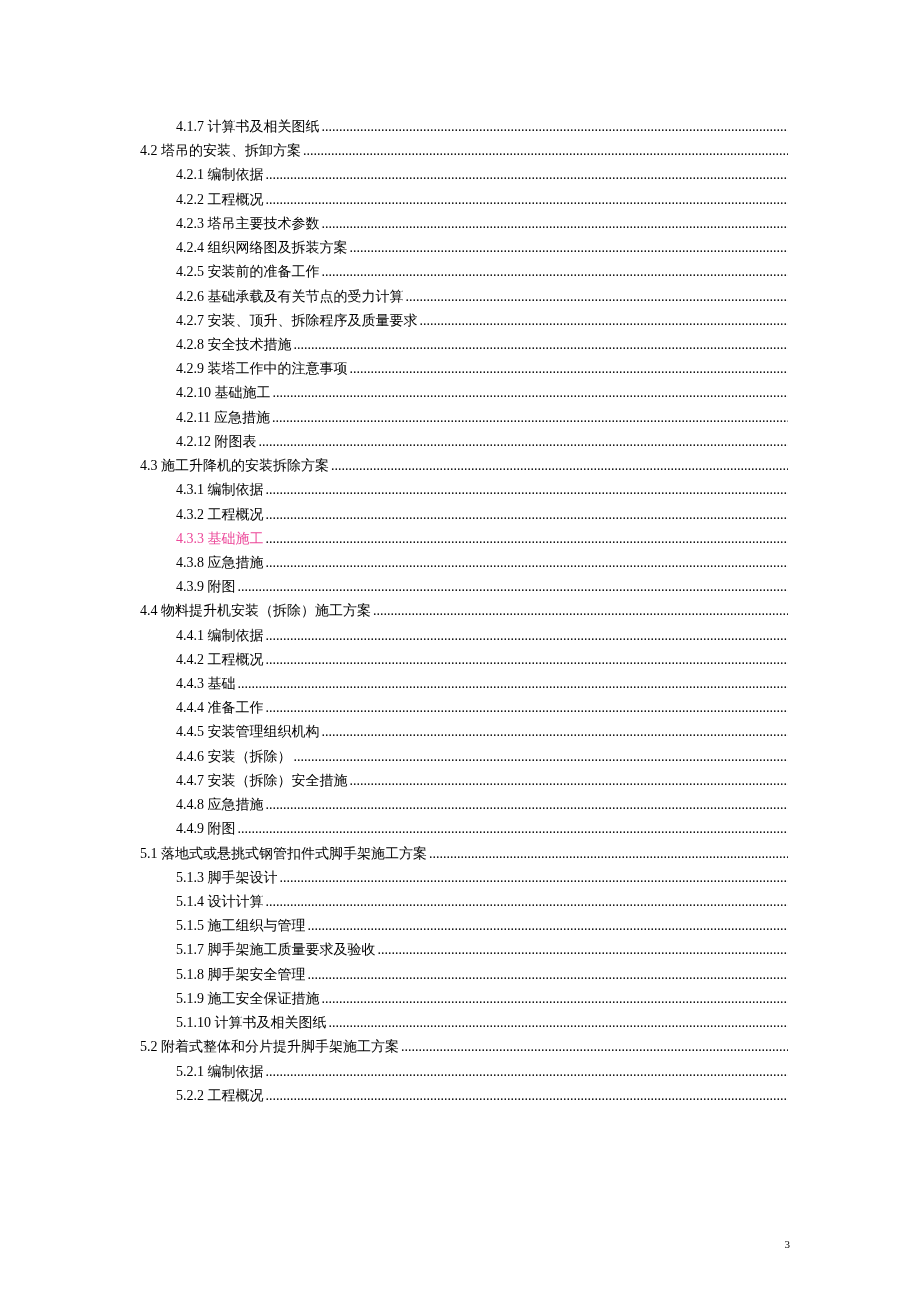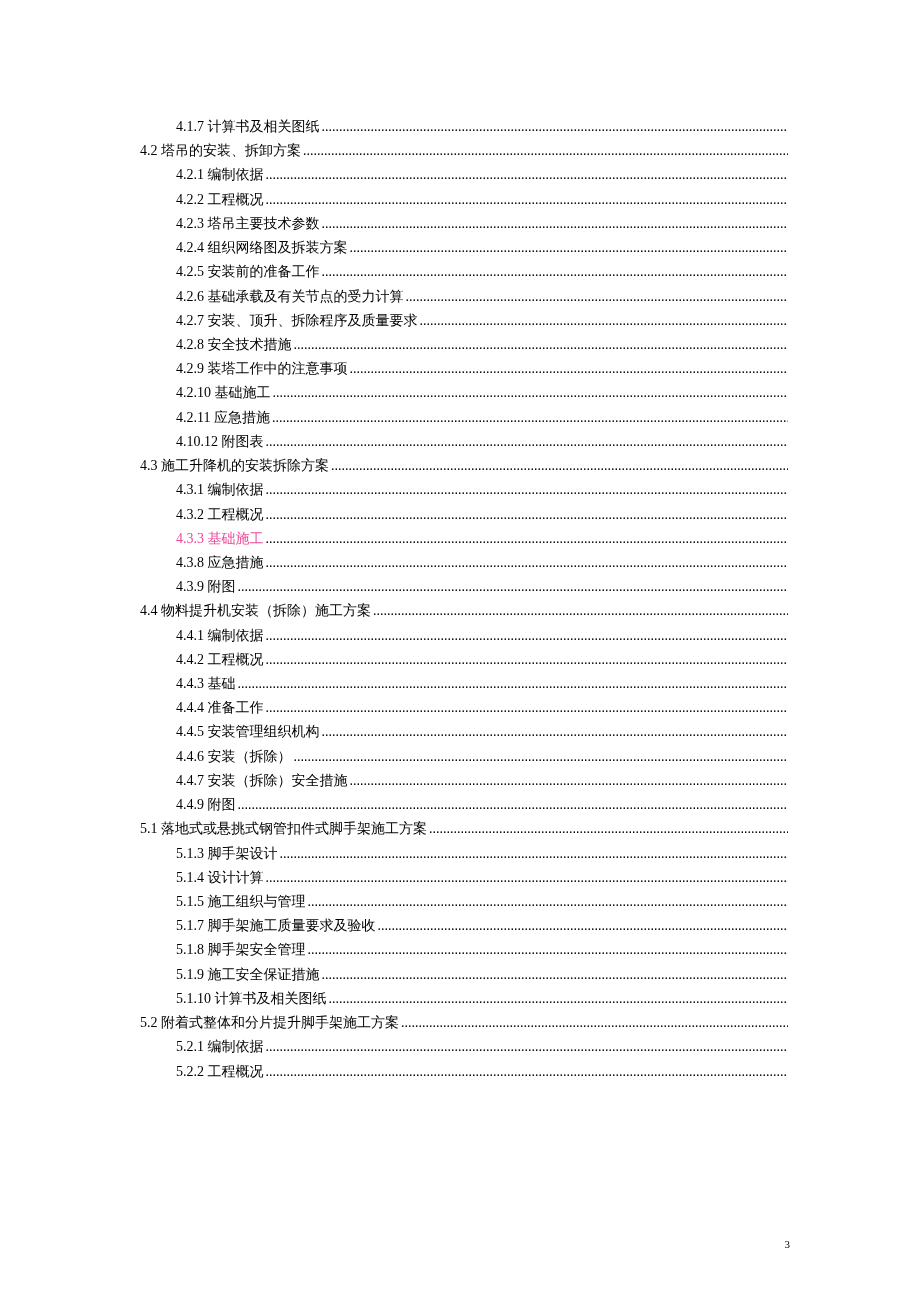--- a/index.html
+++ b/index.html
@@ -111,21 +111,21 @@
     </div>
     <div class="toc-line level2">
       <span class="toc-label"><span class="toc-num">4.2.10</span> <span>基础施工</span></span>
       <span class="toc-dots"></span>
     </div>
     <div class="toc-line level2">
       <span class="toc-label"><span class="toc-num">4.2.11</span> <span>应急措施</span></span>
       <span class="toc-dots"></span>
     </div>
     <div class="toc-line level2">
-      <span class="toc-label"><span class="toc-num">4.10.12</span> <span> 附图表</span></span>
+      <span class="toc-label"><span class="toc-num">4.2.12</span> <span> 附图表</span></span>
       <span class="toc-dots"></span>
     </div>
     <div class="toc-line level1">
       <span class="toc-label"><span class="toc-num">4.3</span> <span>施工升降机的安装拆除方案</span></span>
       <span class="toc-dots"></span>
     </div>
     <div class="toc-line level2">
       <span class="toc-label"><span class="toc-num">4.3.1</span> <span>编制依据</span></span>
       <span class="toc-dots"></span>
     </div>
@@ -168,20 +168,24 @@
     <div class="toc-line level2">
       <span class="toc-label"><span class="toc-num">4.4.5</span> <span>安装管理组织机构</span></span>
       <span class="toc-dots"></span>
     </div>
     <div class="toc-line level2">
       <span class="toc-label"><span class="toc-num">4.4.6</span> <span>安装（拆除）</span></span>
       <span class="toc-dots"></span>
     </div>
     <div class="toc-line level2">
       <span class="toc-label"><span class="toc-num">4.4.7</span> <span>安装（拆除）安全措施</span></span>
+      <span class="toc-dots"></span>
+    </div>
+    <div class="toc-line level2">
+      <span class="toc-label"><span class="toc-num">4.4.8</span> <span>应急措施</span></span>
       <span class="toc-dots"></span>
     </div>
     <div class="toc-line level2">
       <span class="toc-label"><span class="toc-num">4.4.9</span> <span>附图</span></span>
       <span class="toc-dots"></span>
     </div>
     <div class="toc-line level1">
       <span class="toc-label"><span class="toc-num">5.1</span> <span>落地式或悬挑式钢管扣件式脚手架施工方案</span></span>
       <span class="toc-dots"></span>
     </div>

